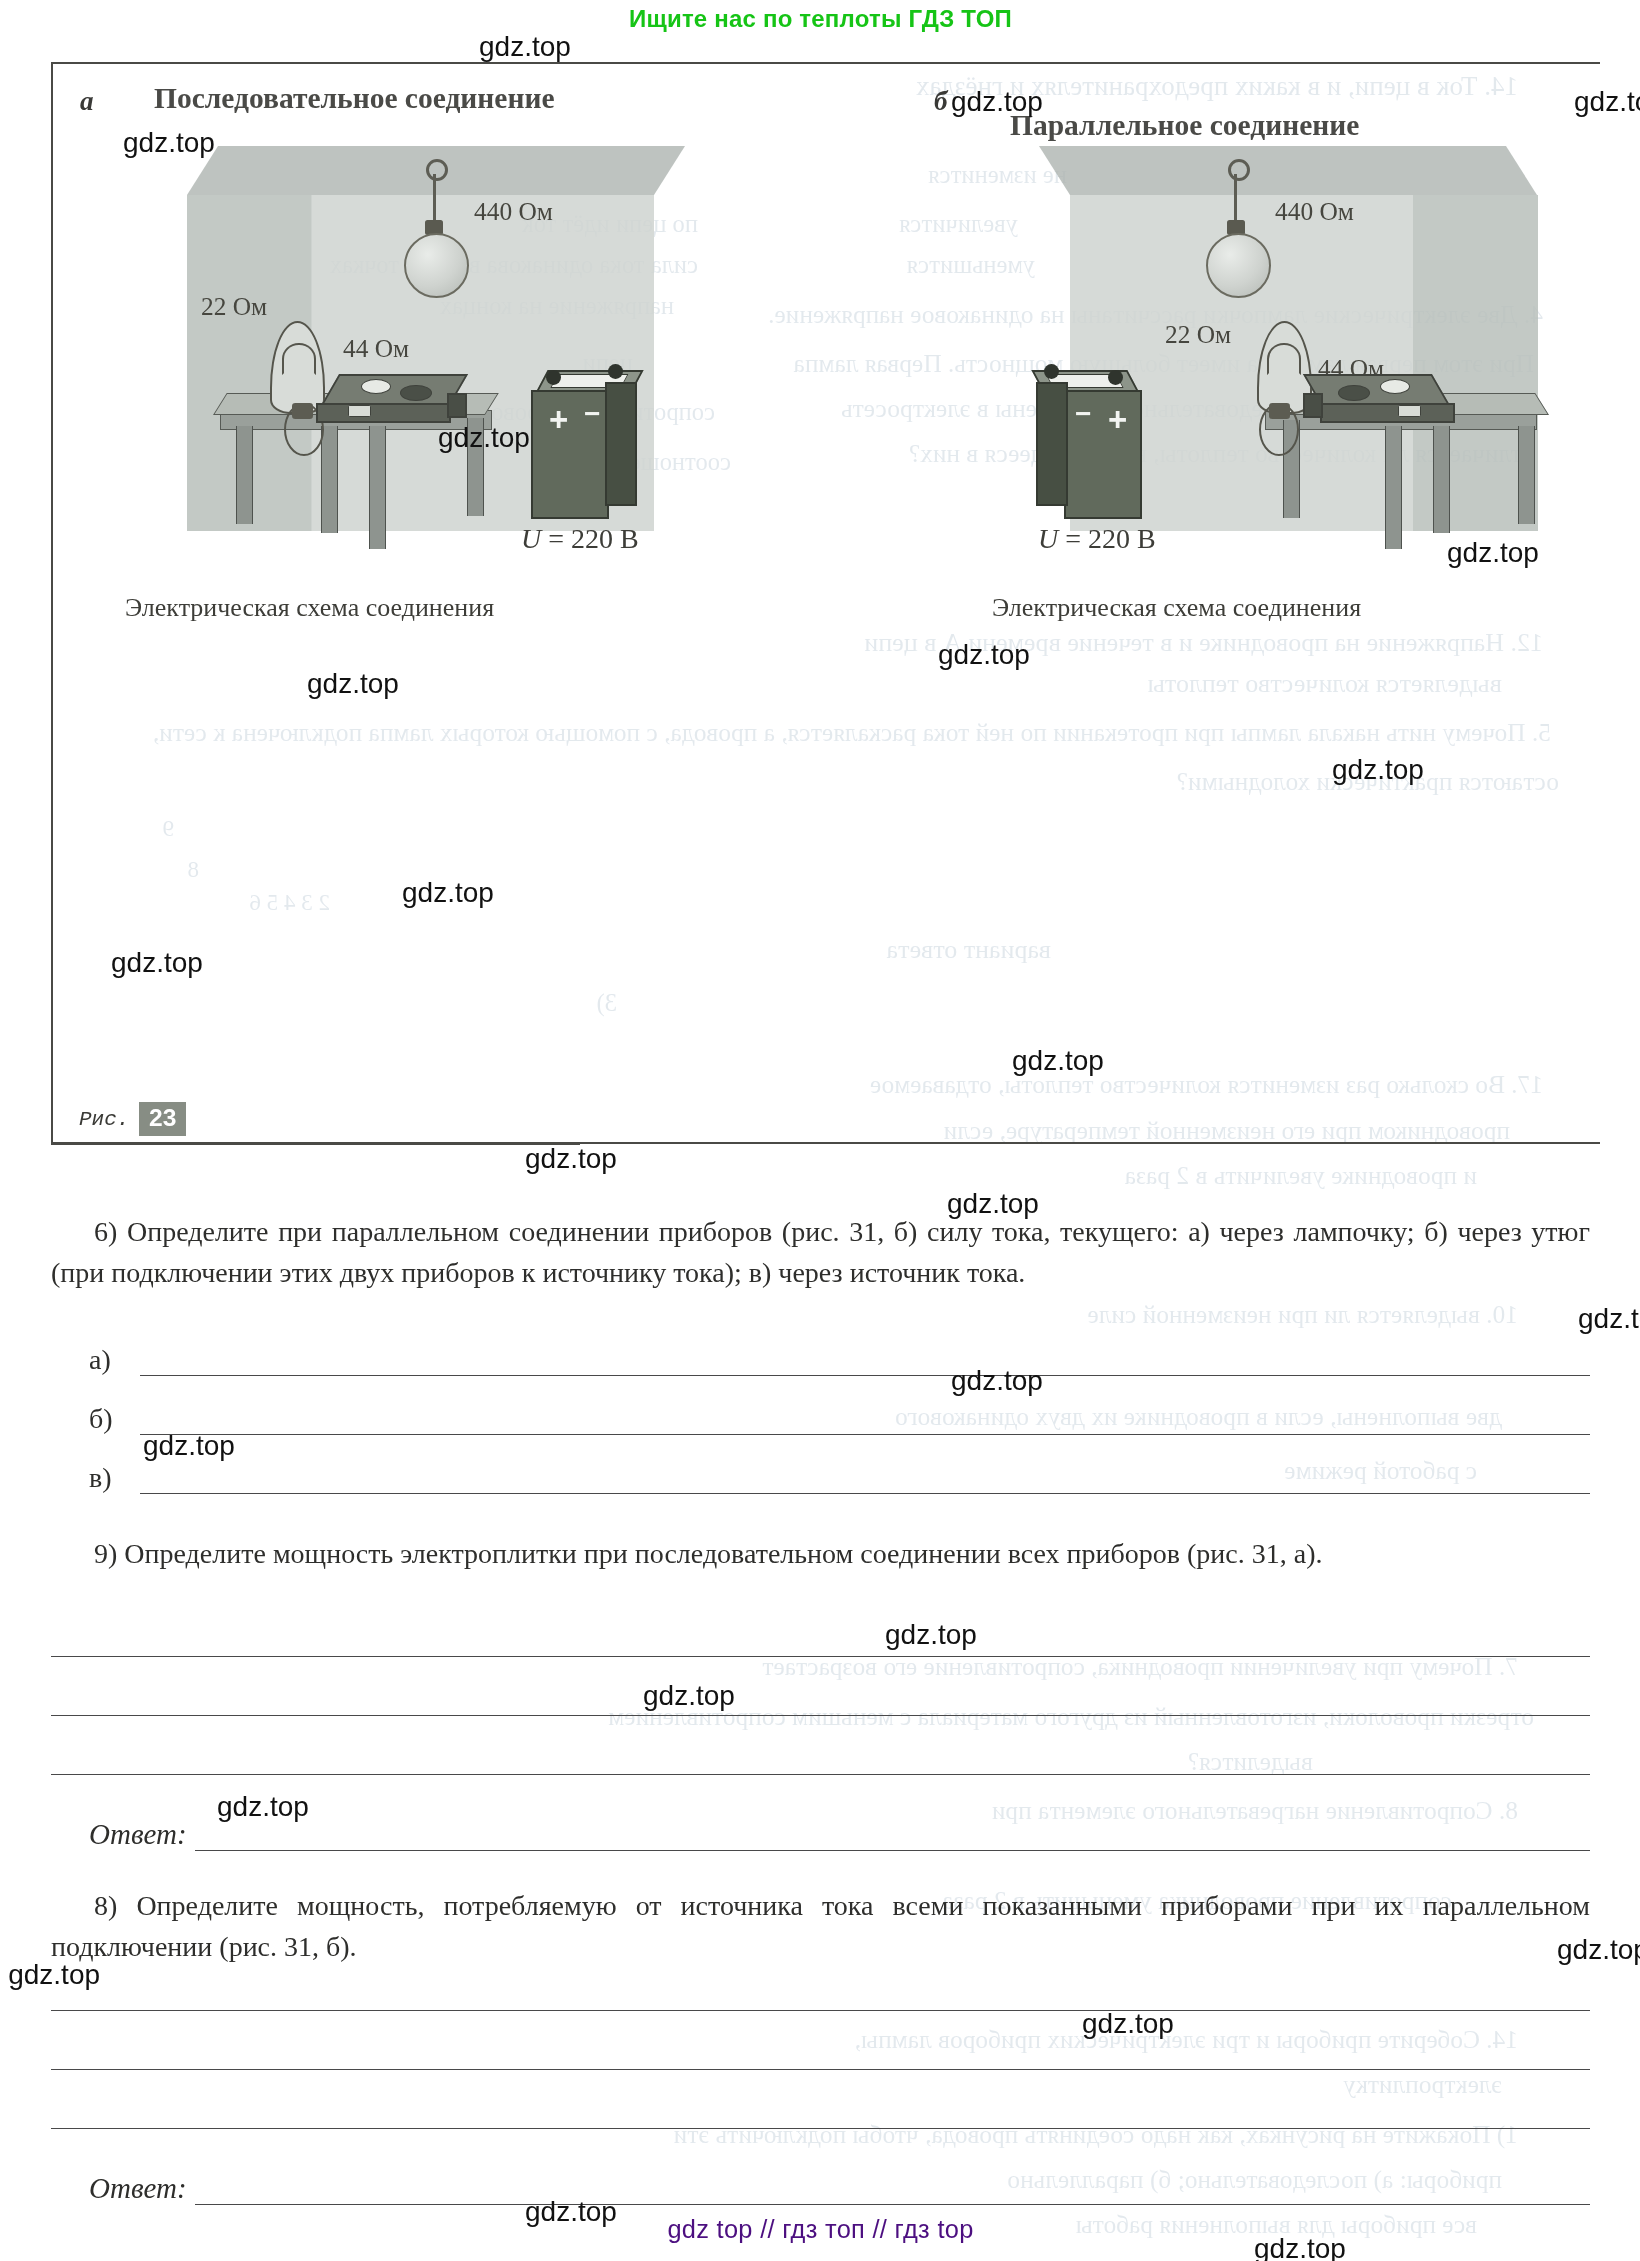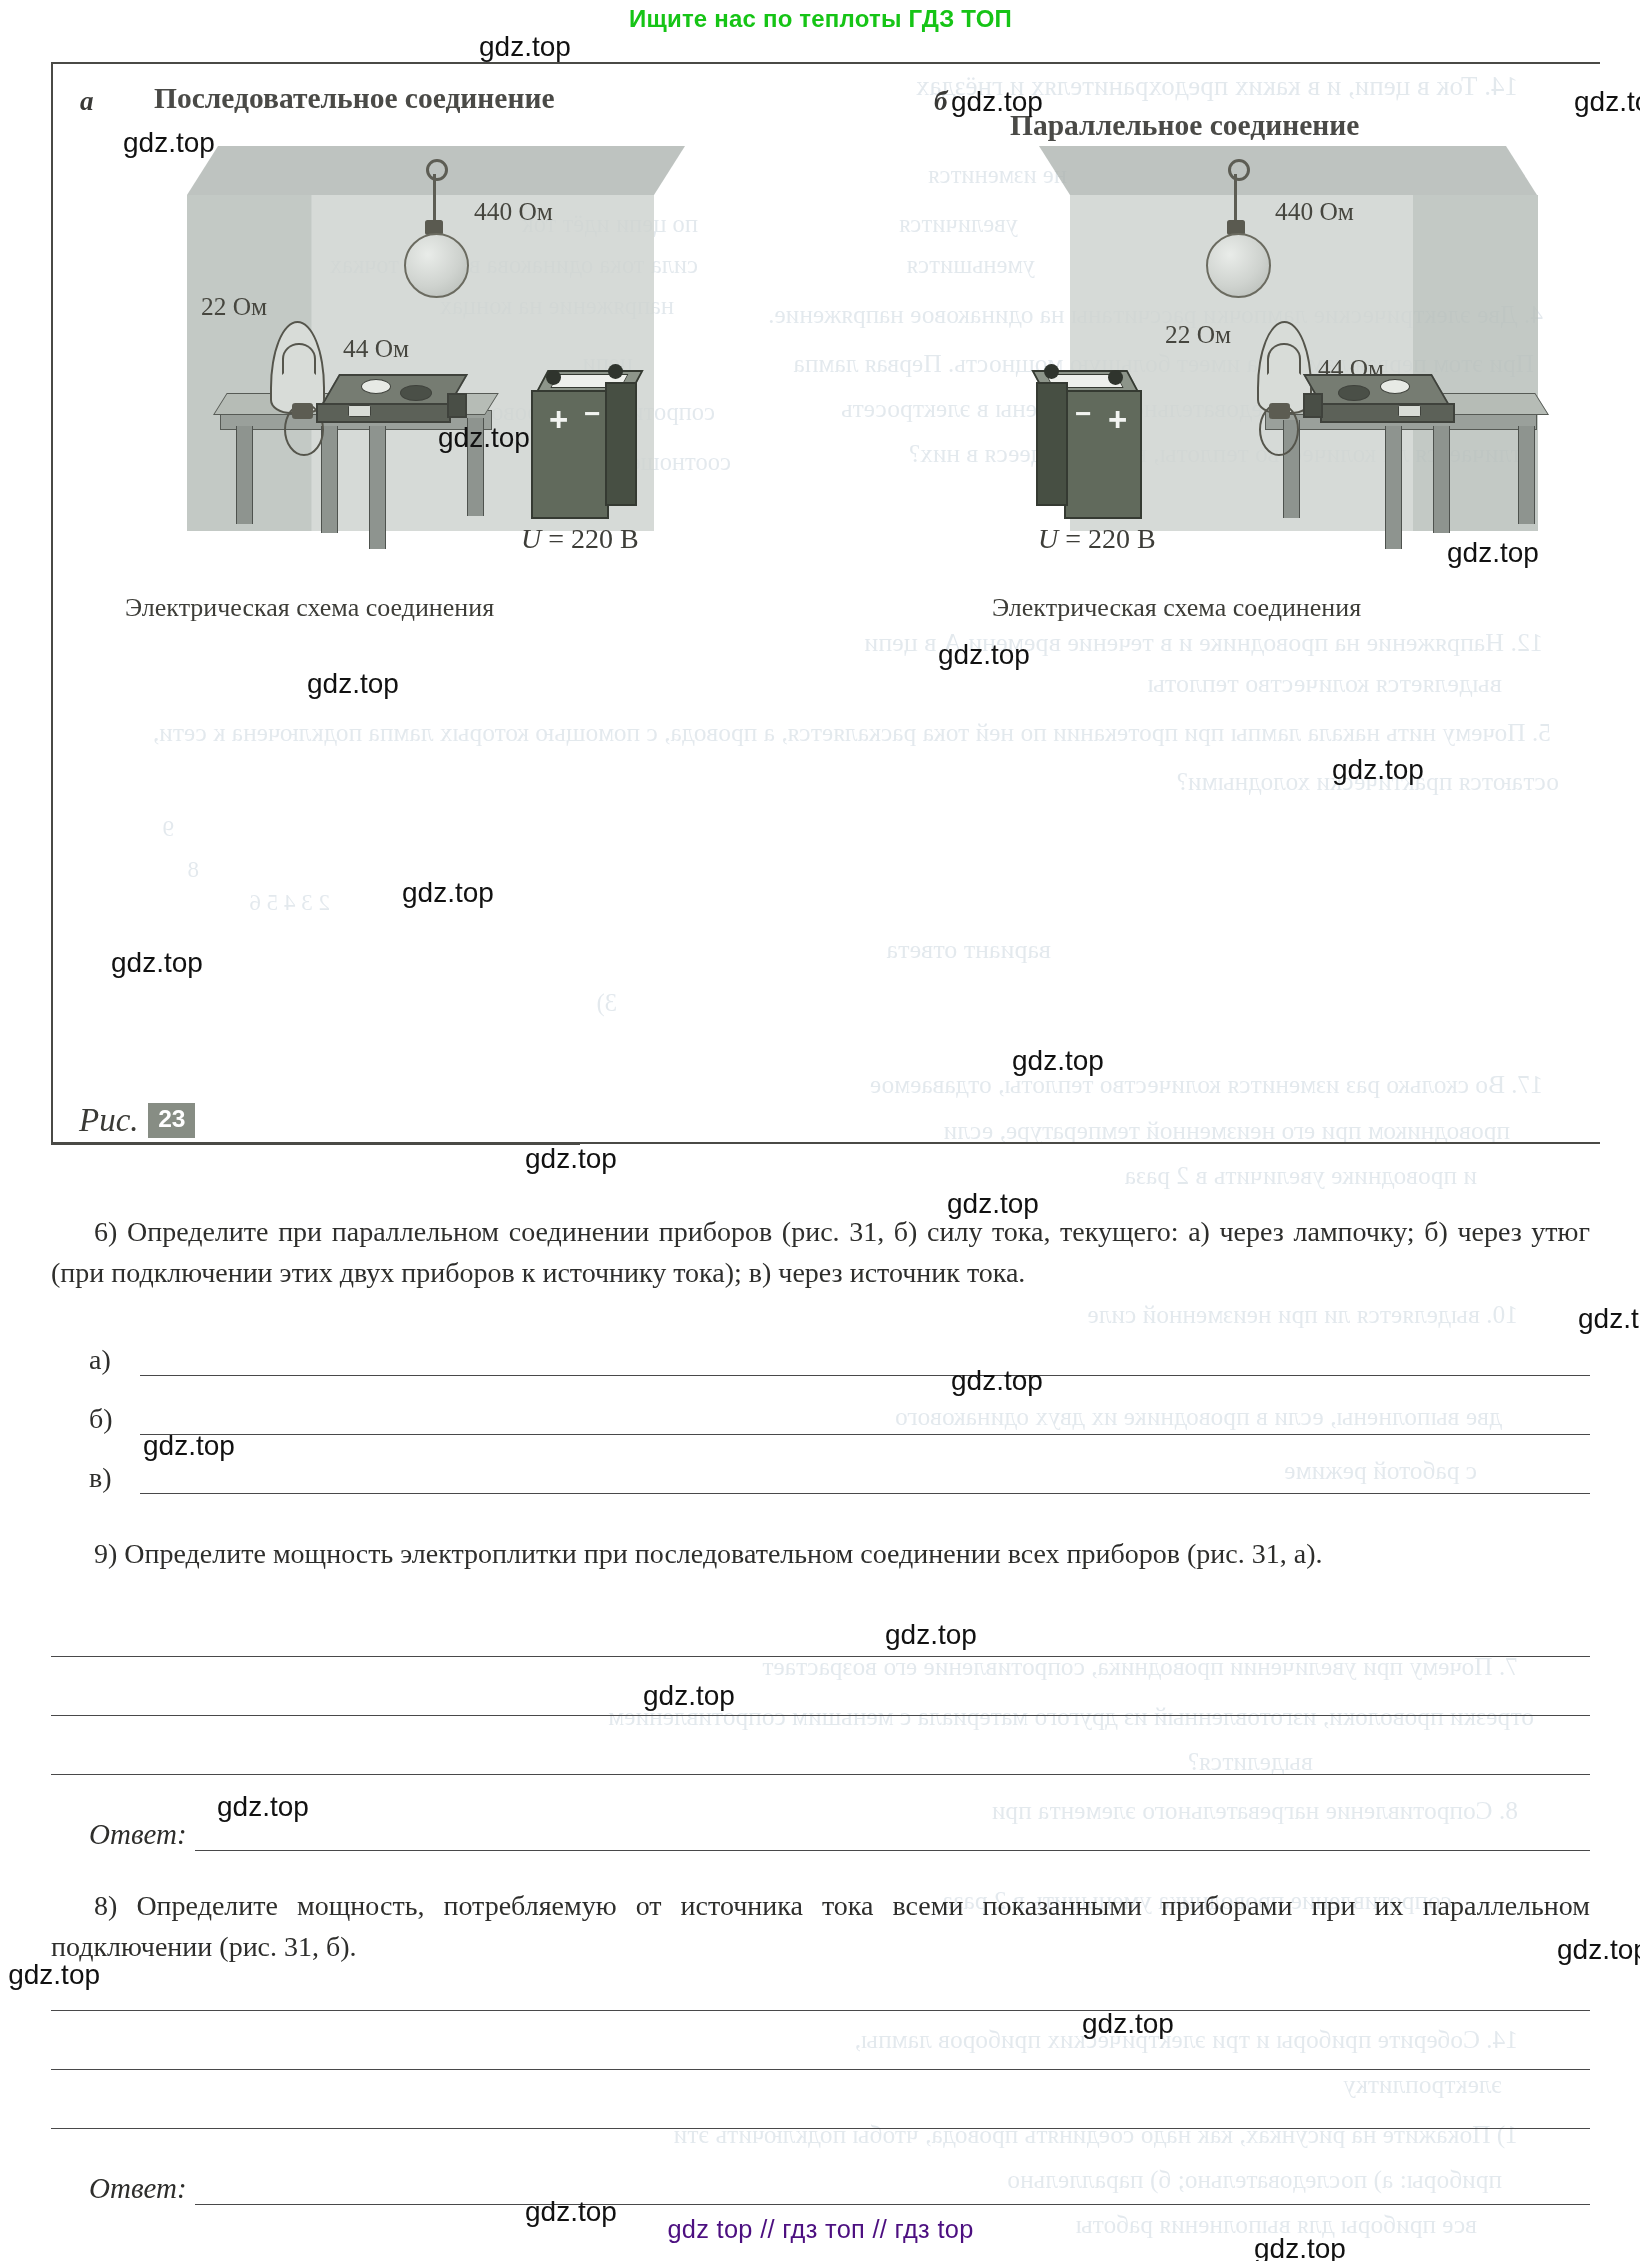--- a/index.html
+++ b/index.html
@@ -269,23 +269,23 @@
   
   .fig-num-wrap {
     position: absolute;
     left: 79px;
     top: 1102px;
     display: flex;
     align-items: center;
     gap: 9.8px;
   }
   .fig-num-label {
-    font-family: Liberation Serif, serif;
+    font-family: Liberation Mono, monospace;
     font-style: italic;
-    font-size: 33px;
+    font-size: 21px;
     color: #3a3a36;
   }
   .fig-num-box {
     background: #878d84;
     color: #ffffff;
     font-family: "Liberation Sans", sans-serif;
     font-weight: 700;
     font-size: 24.6px;
     padding: 4.1px 9.8px 5.7px 9.8px;
     line-height: 1;

